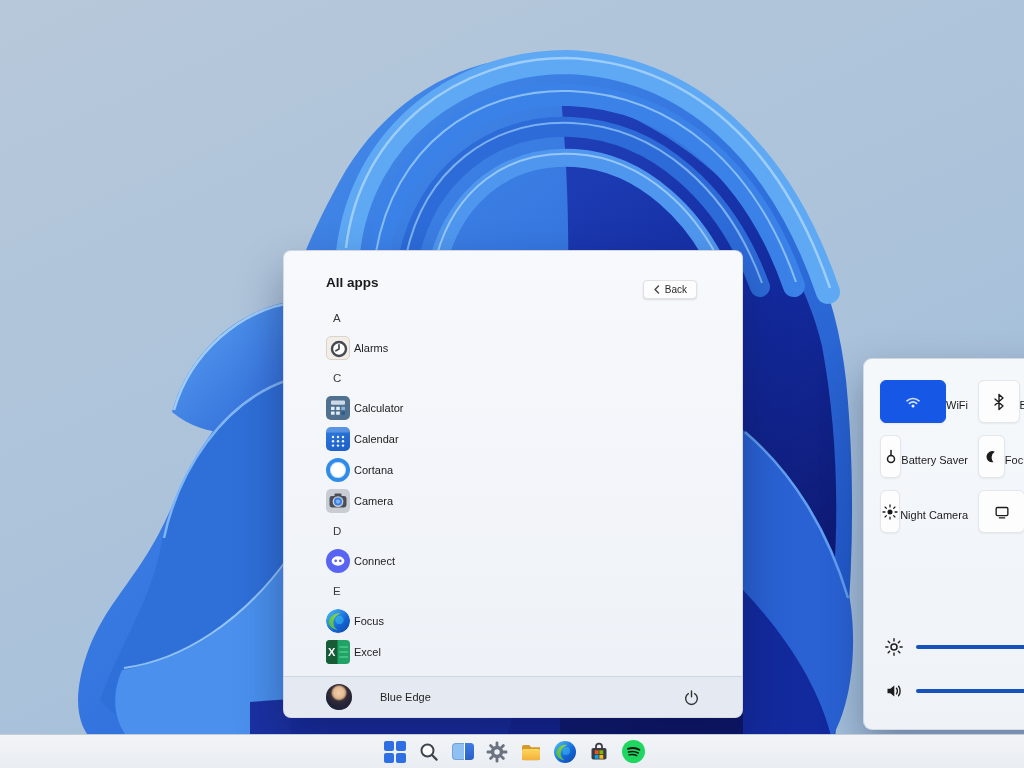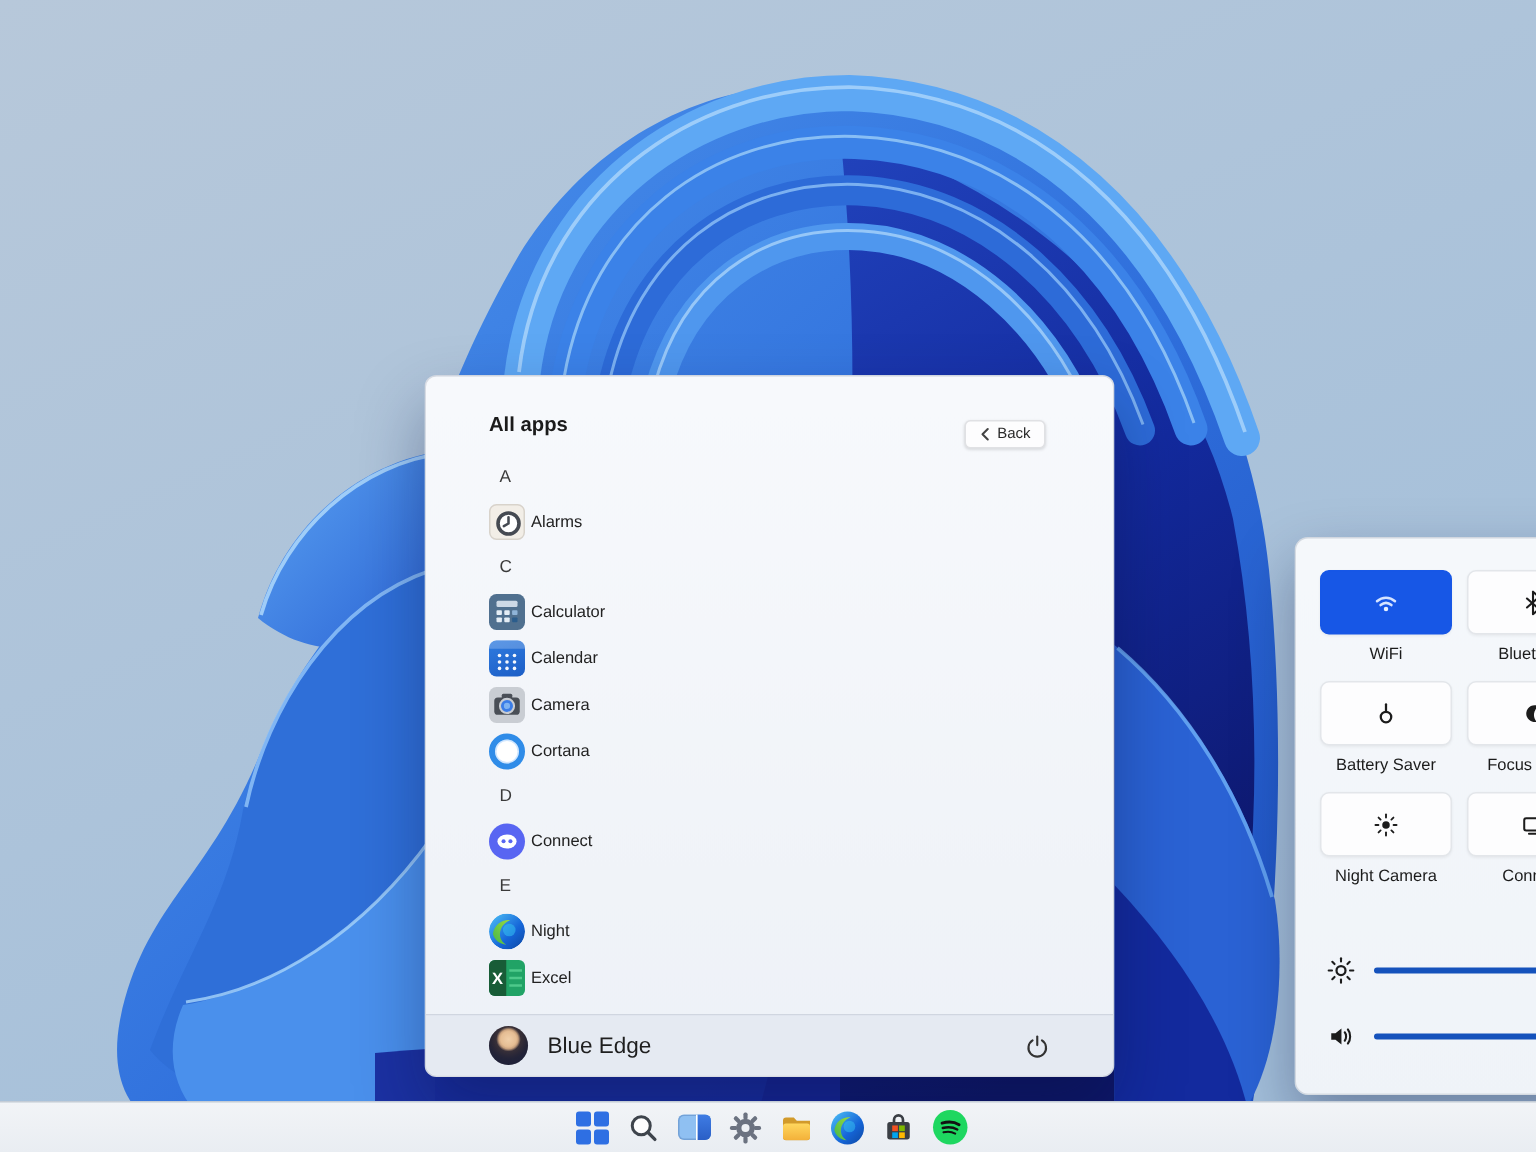--- a/index.html
+++ b/index.html
@@ -34,32 +34,32 @@
   .ic-edge-circle{border-radius:50%;overflow:hidden;}
   .ic-excel{background:#21a366;border-radius:4px;overflow:hidden;}
 
   .sm-bottom{position:absolute;left:0;right:0;bottom:0;height:41px;border-radius:0 0 8px 8px;
     background:rgba(225,231,240,0.75);border-top:1px solid rgba(110,120,140,0.18);
     display:flex;align-items:center;padding:0 0 0 42px;box-sizing:border-box;}
   .avatar{width:26px;height:26px;border-radius:50%;overflow:hidden;
     background:
       radial-gradient(circle at 50% 34%, #f0cfa9 0%, #e5bd93 24%, #caa27e 30%, #3a3138 38%, #26222c 62%, #1a1820 100%);
     box-shadow:inset 0 -6px 6px rgba(30,40,80,0.45);}
-  .user-name{margin-left:13px;font-size:15px;color:#1f1f1f;}
+  .user-name{margin-left:28px;font-size:11px;color:#1f1f1f;}
   .power-btn{position:absolute;right:38px;top:50%;transform:translateY(-50%);width:26px;height:26px;
     display:flex;align-items:center;justify-content:center;border-radius:4px;}
 
   
   .qs-panel{position:absolute;left:863px;top:358px;width:360px;height:372px;border-radius:9px;
     background:linear-gradient(180deg,#f5f8fb,#eff3f8);
     border:1px solid rgba(120,130,150,0.25);box-sizing:border-box;
     box-shadow:0 18px 40px rgba(8,18,60,0.35);}
   .qs-grid{position:absolute;left:16px;top:21px;display:grid;
     grid-template-columns:88px 88px;column-gap:10px;row-gap:12px;}
-  .qs-cell{display:flex;flex-direction:column;align-items:center;}
+  .qs-cell{display:flex;flex-direction:row;align-items:center;}
   .qs-tile{width:88px;height:43px;border-radius:6px;background:#fdfdfe;border:1px solid #e3e6ea;
     box-sizing:border-box;display:flex;align-items:center;justify-content:center;
     box-shadow:0 1px 2px rgba(0,0,0,0.06);}
   .qs-tile.active{background:#1757e6;border-color:#1757e6;}
   .qs-label{margin-top:7px;font-size:11px;color:#1b1b1b;white-space:nowrap;}
   .qs-slider{position:absolute;left:20px;right:16px;height:22px;display:flex;align-items:center;gap:12px;}
   .qs-slider .track{flex:1;height:4px;border-radius:2px;background:#1552bc;}
   .qs-slider.brightness{top:277px;}
   .qs-slider.volume{top:321px;}
 
@@ -195,34 +195,34 @@
                 <circle cx="7" cy="18.6" r="1.2"></circle>
                 <circle cx="12" cy="18.6" r="1.2"></circle>
                 <circle cx="17" cy="18.6" r="1.2"></circle>
               </g>
             </svg>
       </div>
       <span class="app-label">Calendar</span>
     </div>
 
     <div class="app-row">
+      <div class="ic24 ic-cortana"></div>
+      <span class="app-label">Cortana</span>
+    </div>
+
+    <div class="app-row">
       <div class="ic24 rs ic-camera">
         <svg width="24" height="24" viewBox="0 0 24 24">
               <rect x="8.5" y="4.5" width="7" height="4" rx="1" fill="#4a4f57"></rect>
               <rect x="3.5" y="7" width="17" height="11.5" rx="2.4" fill="#4a4f57"></rect>
               <circle cx="12" cy="12.6" r="4.7" fill="#3b7de8" stroke="#c9cdd3" stroke-width="1.4"></circle>
               <circle cx="12" cy="12.6" r="2.1" fill="#7fb3f2"></circle>
             </svg>
       </div>
       <span class="app-label">Camera</span>
-    </div>
-
-    <div class="app-row">
-      <div class="ic24 ic-cortana"></div>
-      <span class="app-label">Cortana</span>
     </div>
 
     <div class="letter-row">
       <span>D</span>
     </div>
 
     <div class="app-row">
       <div class="ic24 ic-discord">
         <svg width="24" height="24" viewBox="0 0 24 24">
               <ellipse cx="12" cy="12" rx="6.4" ry="4.7" fill="#fff"></ellipse>
@@ -249,21 +249,21 @@
                 <linearGradient id="egB" x1="0" y1="1" x2="1" y2="0">
                   <stop offset="0" stop-color="#45b649"></stop>
                   <stop offset="1" stop-color="#9bdb3e"></stop>
                 </linearGradient>
               </defs>
               <circle cx="12" cy="12" r="12" fill="url(#egA)"></circle>
               <path d="M2.6 13.5 C3.6 7.5 8.5 3.8 14.2 4.4 C10.2 6 7.6 9.3 7.3 13.3 C7.1 16.5 8.8 19.3 11.5 20.8 C7 20.4 3.3 17.3 2.6 13.5 Z" fill="url(#egB)"></path>
               <circle cx="13.5" cy="11" r="4.2" fill="#35c1f1" opacity="0.55"></circle>
             </svg>
       </div>
-      <span class="app-label">Night</span>
+      <span class="app-label">Focus</span>
     </div>
 
     <div class="app-row">
       <div class="ic24 ic-excel">
         <svg width="24" height="24" viewBox="0 0 24 24">
               <rect x="0" y="0" width="11.5" height="24" fill="#185c37"></rect>
               <g stroke="#4ec98b" stroke-width="1.6">
                 <line x1="13.5" y1="7" x2="22" y2="7"></line>
                 <line x1="13.5" y1="12" x2="22" y2="12"></line>
                 <line x1="13.5" y1="17" x2="22" y2="17"></line>

